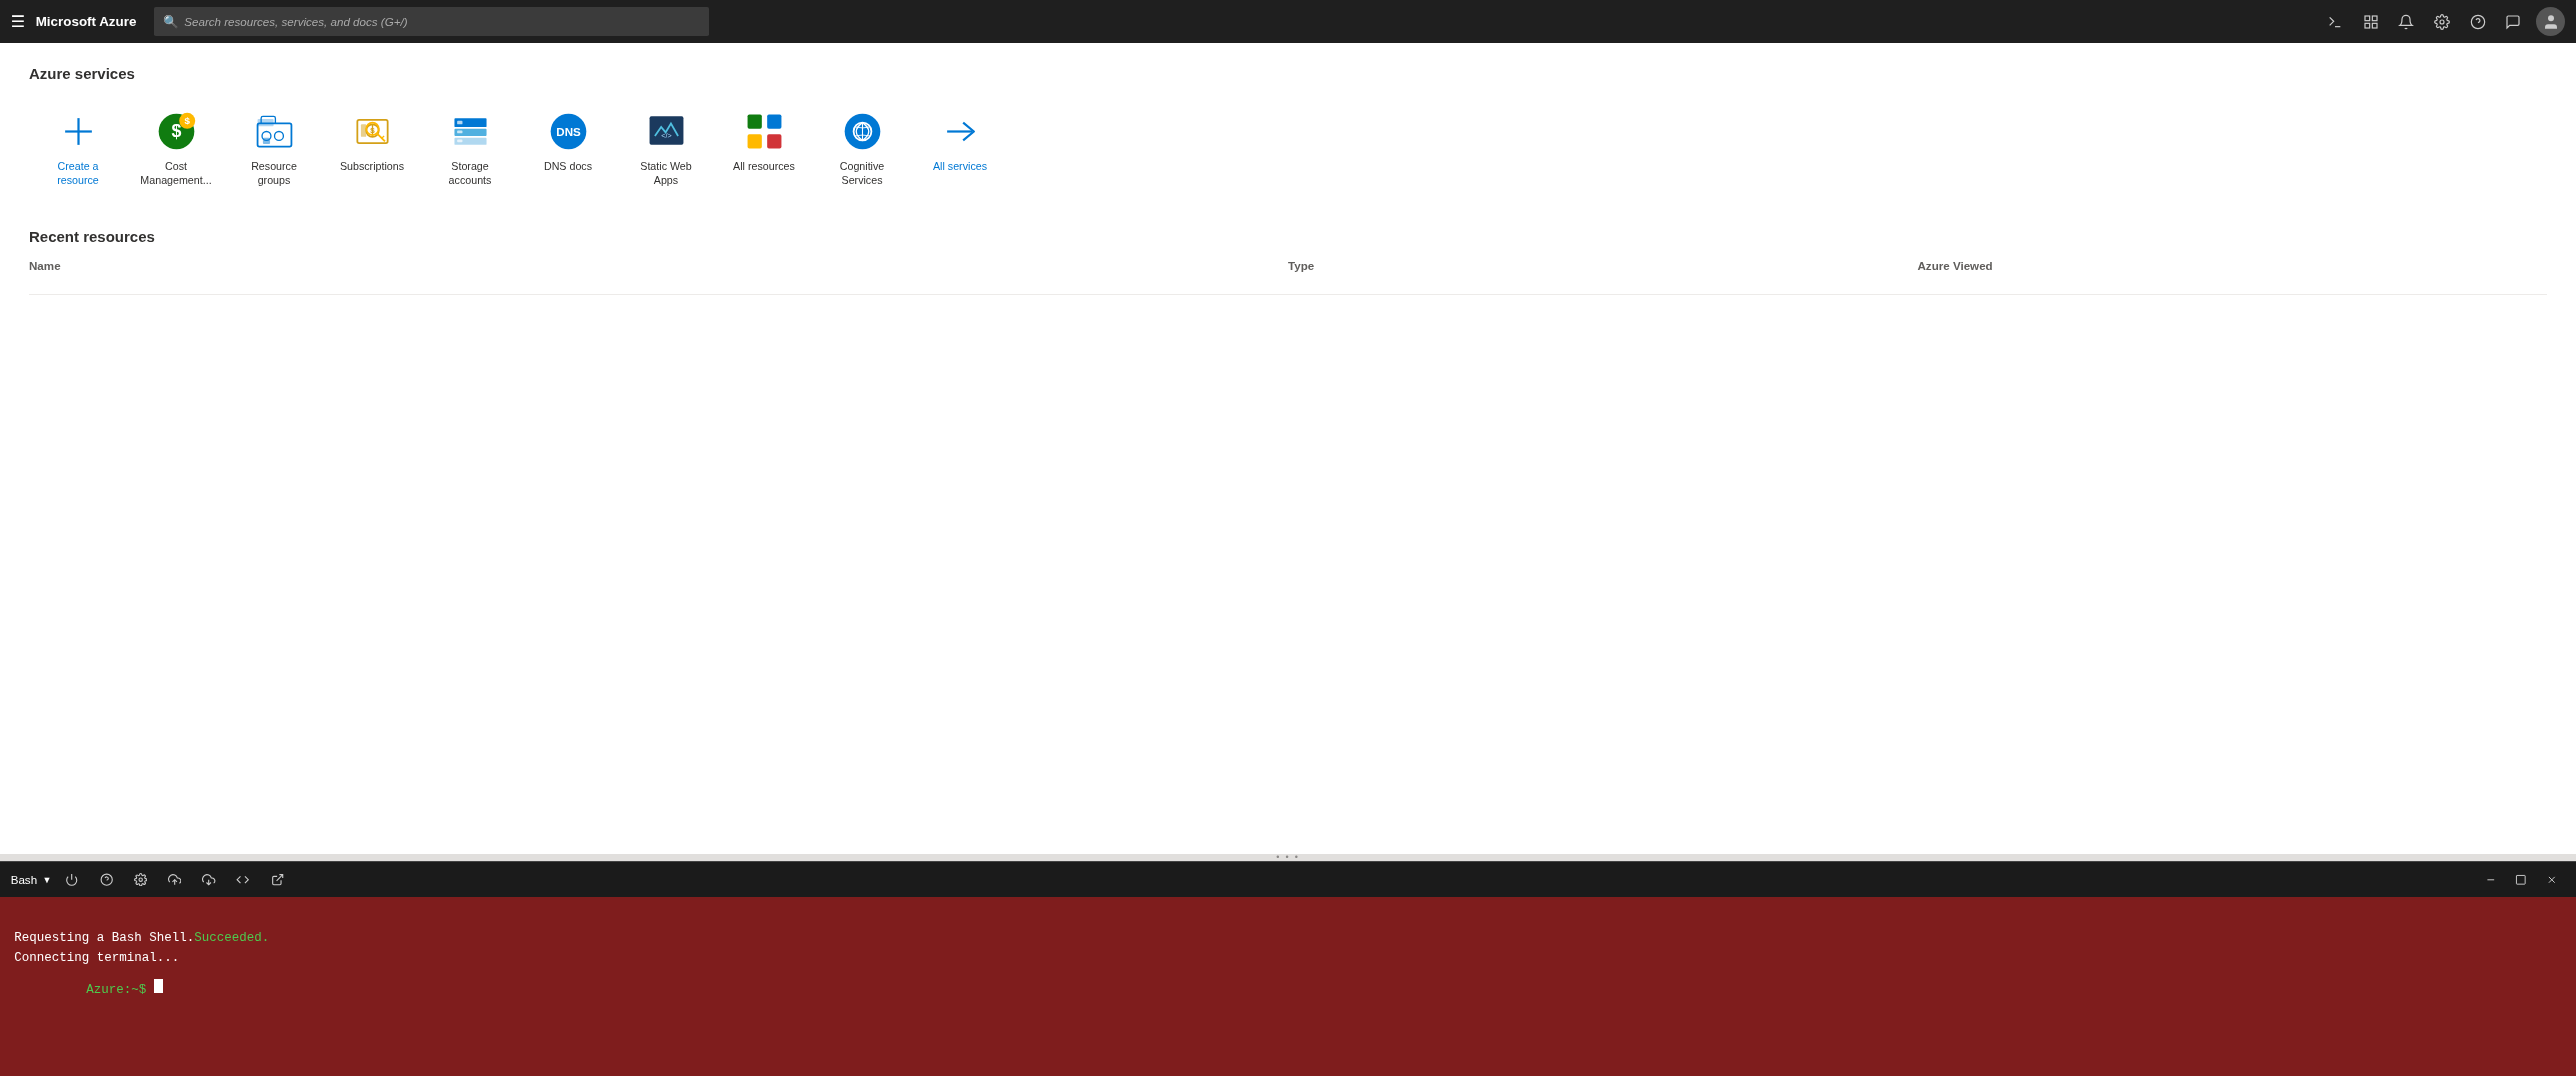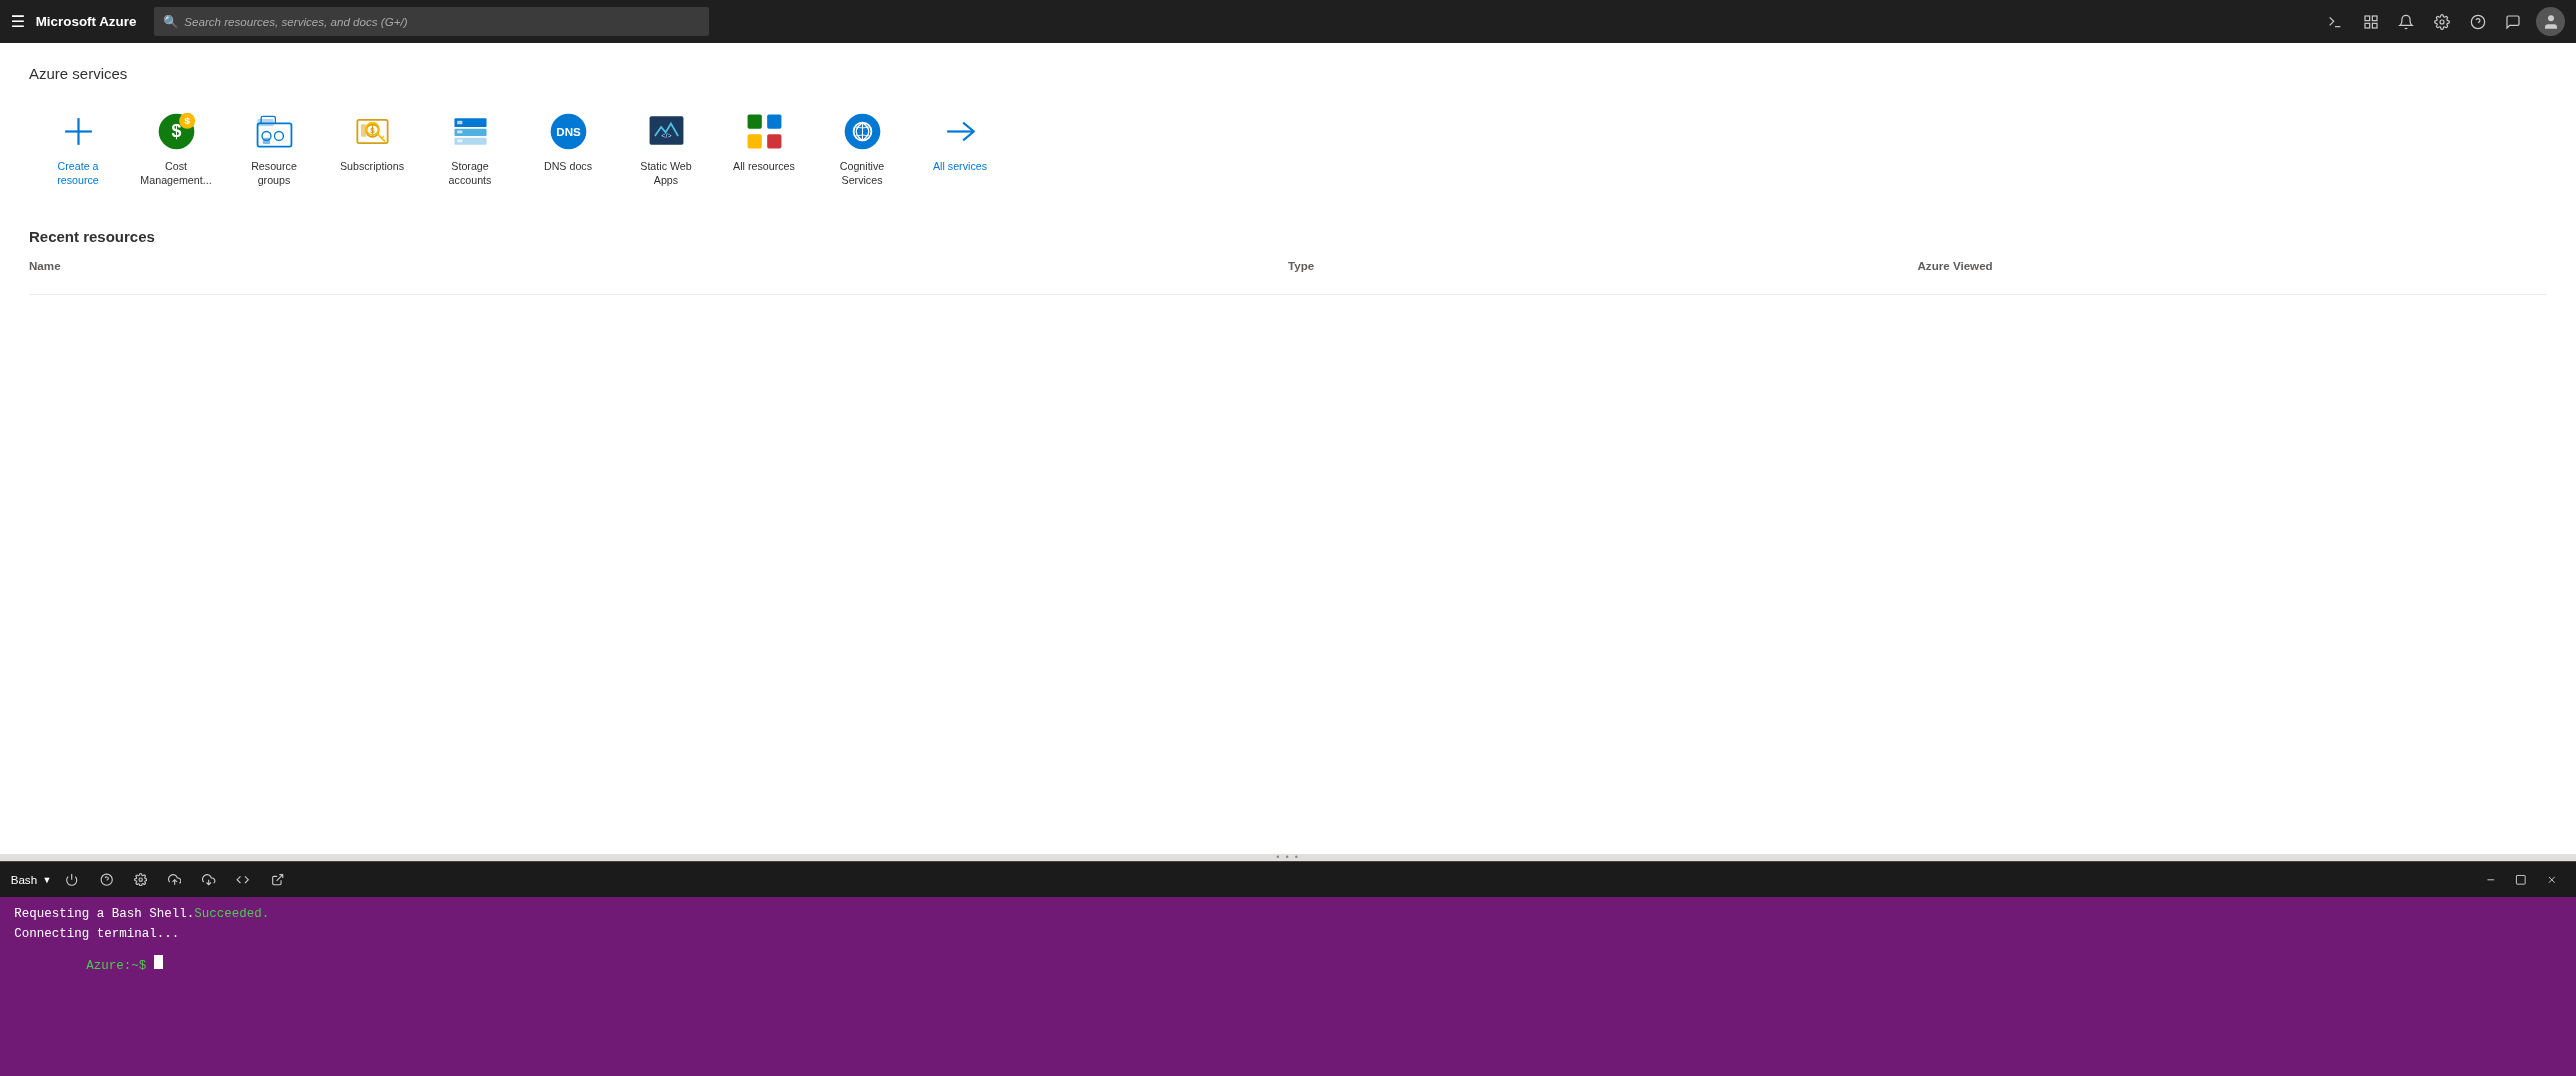--- a/index.html
+++ b/index.html
@@ -34,21 +34,21 @@
       cursor: pointer; margin-left: 3.6px;
     }
 
     
     .main-area {
       flex: 1; overflow-y: auto; background: #fff; padding: 21.5px 29px;
       min-height: 0;
     }
 
     .section-title {
-      font-size: 15px; font-weight: 400; color: #323130; margin-bottom: 18px;
+      font-size: 15px; font-weight: 700; color: #323130; margin-bottom: 18px;
     }
 
     
     .services-row {
       display: flex; flex-wrap: wrap; gap: 0; margin-bottom: 29px;
     }
     .service-item {
       display: flex; flex-direction: column; align-items: center;
       width: 98px; padding: 10.7px 7.2px; cursor: pointer; border-radius: 3.6px;
       text-align: center;
@@ -76,21 +76,21 @@
 
     
     .resize-handle {
       height: 7.2px; background: #e1dfdd; cursor: ns-resize; display: flex;
       align-items: center; justify-content: center; flex-shrink: 0;
     }
     .resize-dots { color: #8a8886; font-size: 9px; letter-spacing: 1.8px; }
 
     
     .cloud-shell {
-      height: 215px; background: #701a75; display: flex; flex-direction: column; flex-shrink: 0;
+      height: 215px; background: #7f1d1d; display: flex; flex-direction: column; flex-shrink: 0; gap: 24px;
     }
     .shell-toolbar {
       display: flex; align-items: center; background: #1b1b1b; border-top: 0.9px solid #444;
       height: 36px; padding: 0 10.7px; gap: 7.2px; flex-shrink: 0;
     }
     .shell-type-selector {
       display: flex; align-items: center; gap: 3.6px; cursor: pointer; color: #fff; font-size: 11.6px;
     }
     .shell-toolbar-btn {
       background: none; border: none; color: #ccc; cursor: pointer;

